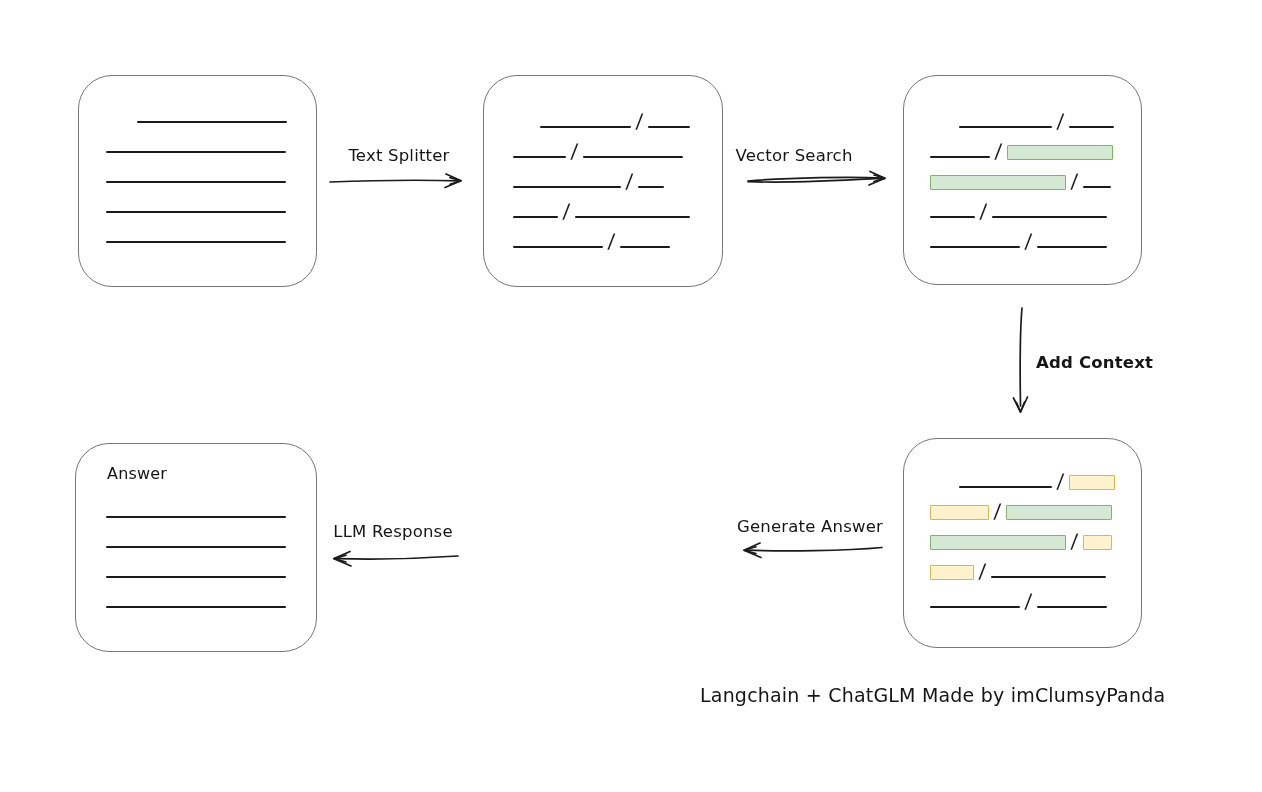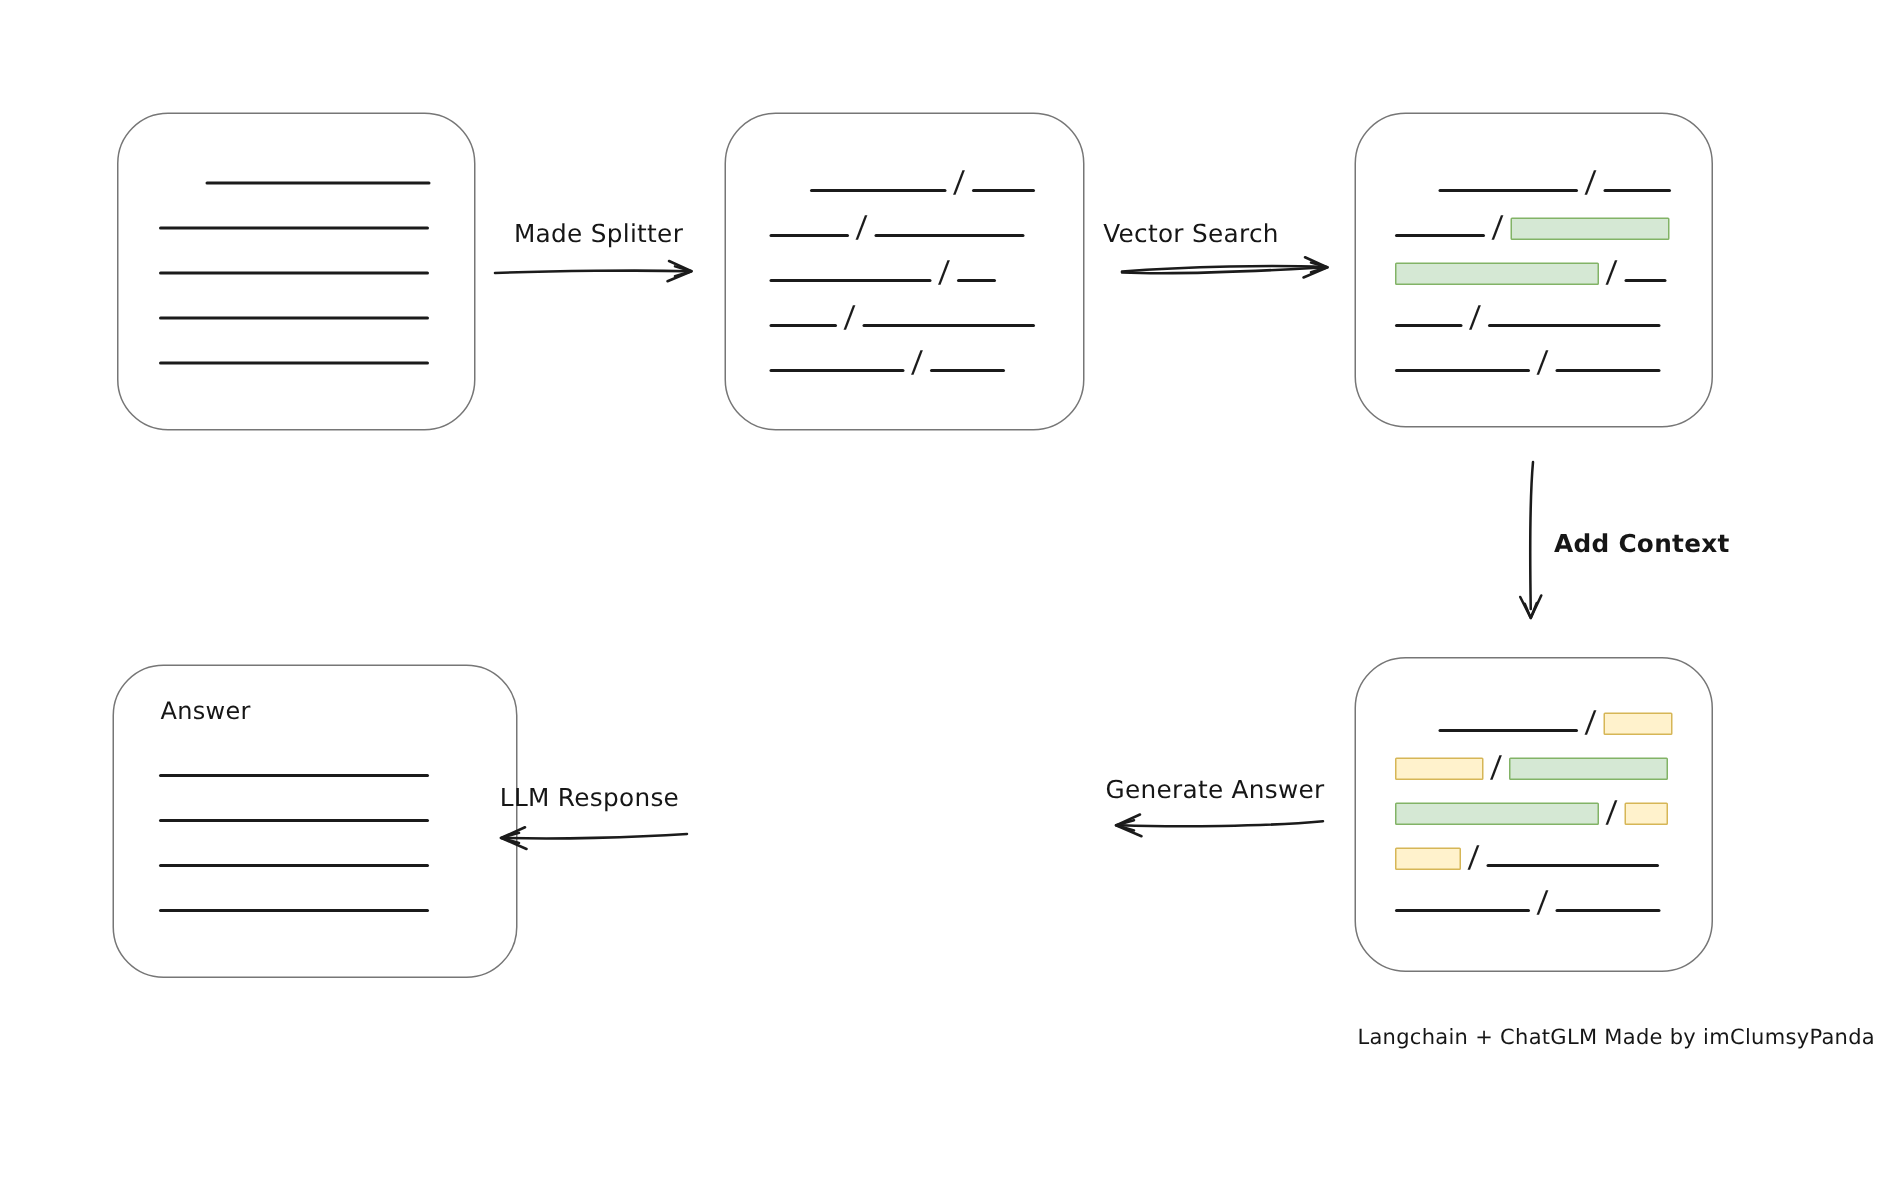--- a/index.html
+++ b/index.html
@@ -27,22 +27,22 @@
   .plain-line{height:2px;border-radius:1px;margin-bottom:28px;}
   
   .bar{height:13px;border:1.6px solid;border-radius:1px;margin-bottom:12px;}
   .inner-label{position:absolute;font-size:16px;font-weight:500;letter-spacing:.2px;}
   
   .arrow-label{
     position:absolute;font-size:16.5px;font-weight:500;letter-spacing:.2px;
     text-align:center;white-space:nowrap;
   }
   .caption{
-    position:absolute;left:700px;top:684px;width:550px;text-align:right;
-    font-size:14px;font-weight:500;letter-spacing:.2px;white-space:nowrap;
+    position:absolute;left:700px;top:684px;width:550px;text-align:left;
+    font-size:19px;font-weight:500;letter-spacing:.2px;white-space:nowrap;
   }
   svg.arrow{position:absolute;overflow:visible;}
   svg.arrow path{fill:none;stroke:#1b1b1b;stroke-width:1.7;stroke-linecap:round;stroke-linejoin:round;}
 </style>
 </head>
 <body>
 
 <div id="canvas">
 
   <div class="box" style="left:78px;top:75px;width:239px;height:212px;">
@@ -154,31 +154,31 @@
         <div class="seg-row">
           <div class="seg-gap" style="width: 26px;"></div>
           <div class="seg-line" style="width: 90px; background: rgb(27, 27, 27);"></div>
           <div class="seg-slash" style="color: rgb(27, 27, 27);">/</div>
           <div class="seg-line" style="width: 70px; background: rgb(27, 27, 27);"></div>
         </div>
       </div>
   </div>
 
 
-  <div class="box" style="left:75px;top:443px;width:270px;height:209px;">
+  <div class="box" style="left:75px;top:443px;width:242px;height:209px;">
     <div class="inner-label" style="left:31px;top:20px;">Answer</div>
     <div style="position:absolute;left:30px;top:72px;right:30px;">
         <div class="plain-line" style="margin-left: 0px; width: 180px; background: rgb(27, 27, 27);"></div>
         <div class="plain-line" style="margin-left: 0px; width: 180px; background: rgb(27, 27, 27);"></div>
         <div class="plain-line" style="margin-left: 0px; width: 180px; background: rgb(27, 27, 27);"></div>
         <div class="plain-line" style="margin-left: 0px; width: 180px; background: rgb(27, 27, 27);"></div>
       </div>
   </div>
 
-  <div class="arrow-label" style="left:328px;top:146px;width:142px;">Made Splitter</div>
+  <div class="arrow-label" style="left:328px;top:146px;width:142px;">Text Splitter</div>
   <svg class="arrow" style="left:328px;top:170px;" width="142" height="22" viewBox="0 0 142 22">
     <path d="M2,12 C40,10.5 100,10 131,10.8"></path>
     <path d="M118,4 L133,10.8 L117,17.5"></path>
     <path d="M122,7.6 L133,10.8 L122,14.2"></path>
   </svg>
 
   <div class="arrow-label" style="left:720px;top:146px;width:148px;">Vector Search</div>
   <svg class="arrow" style="left:746px;top:168px;" width="146" height="22" viewBox="0 0 146 22">
     <path d="M2,13 C45,9.5 105,8.5 137,10"></path>
     <path d="M2,13.6 C45,15.6 105,12 137,10.3"></path>

